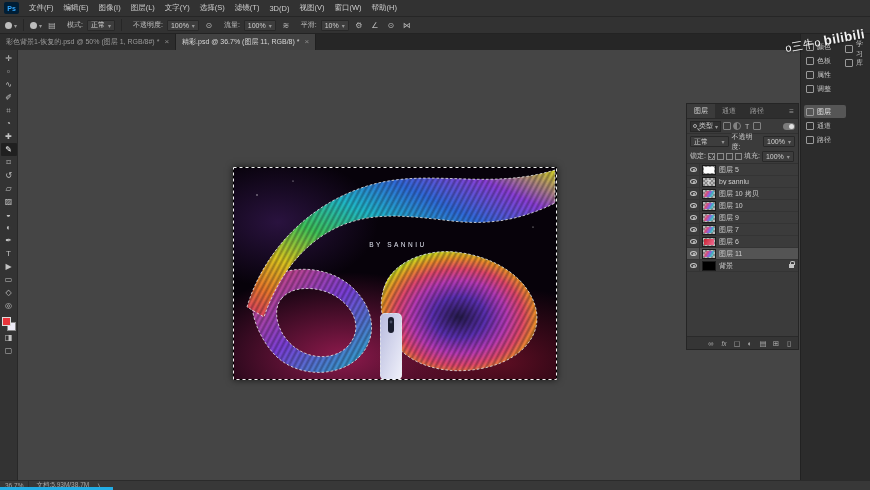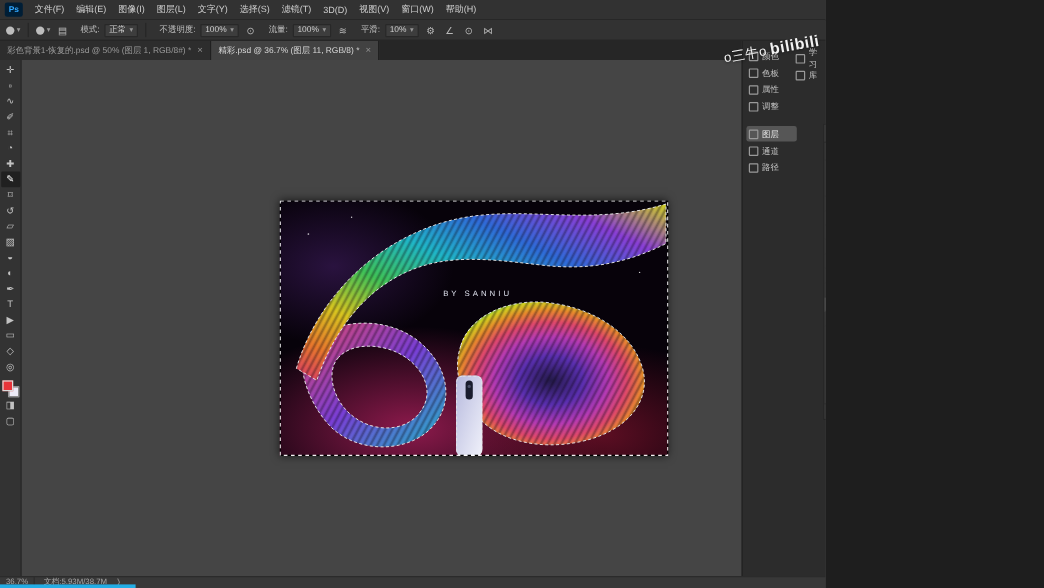--- a/index.html
+++ b/index.html
@@ -1,18 +1,18 @@
 <!DOCTYPE html>
 <html><head>
 <meta charset="utf-8">
 <style>
   * { margin:0; padding:0; box-sizing:border-box; }
   html,body { background:#1e1e1e; }
   .app {
-    position:relative; width:688px; height:490px; overflow:hidden;
+    position:relative; width:870px; height:490px; overflow:hidden;
     background:#454545; color:#c8c8c8;
     font-family:"Liberation Sans","DejaVu Sans",sans-serif;
   }
 
   
   .menubar { position:absolute; top:0; left:0; right:0; height:17px; background:#323232;
     border-bottom:1px solid #262626; display:flex; align-items:center; font-size:7.5px; color:#cfcfcf; z-index:12; }
   .ps-icon { width:15px; height:12px; background:#001e36; border-radius:2px; margin:0 5px 0 4px;
     color:#31a8ff; font-size:7px; font-weight:bold; display:flex; align-items:center; justify-content:center; }
   .menu-item { padding:0 5px; height:100%; display:flex; align-items:center; white-space:nowrap; }

